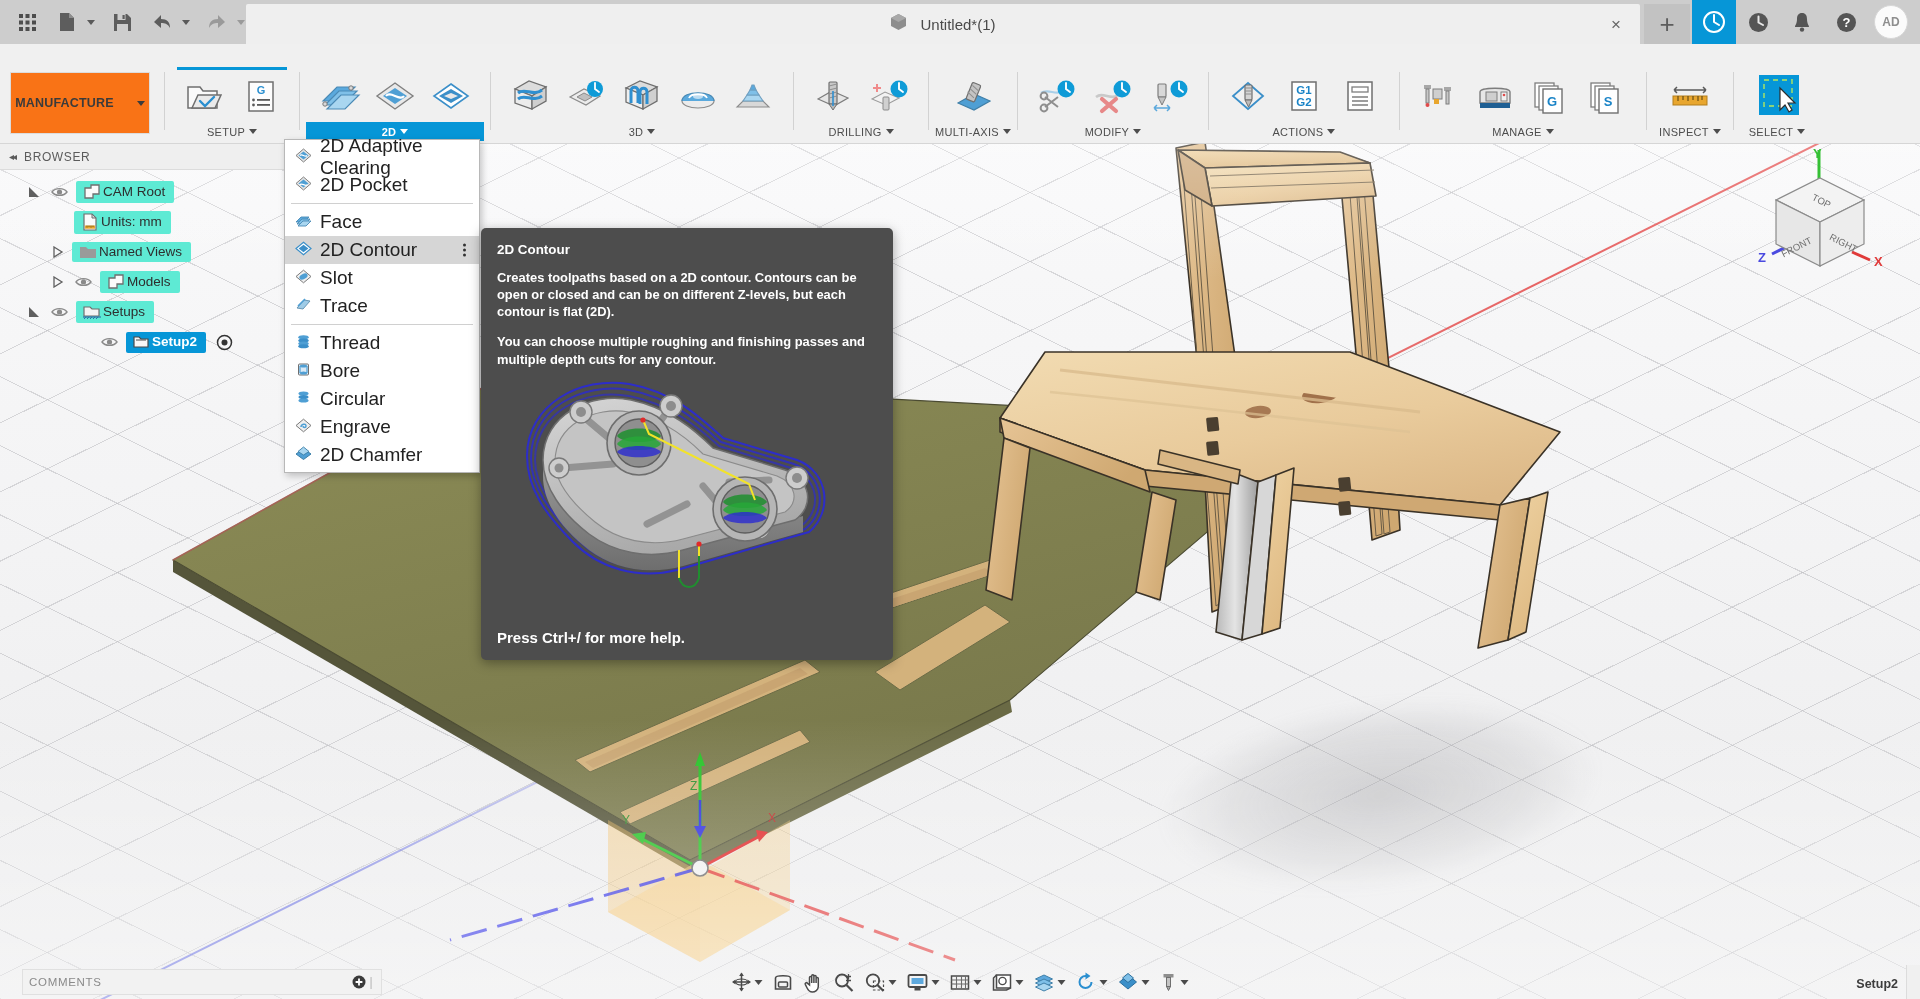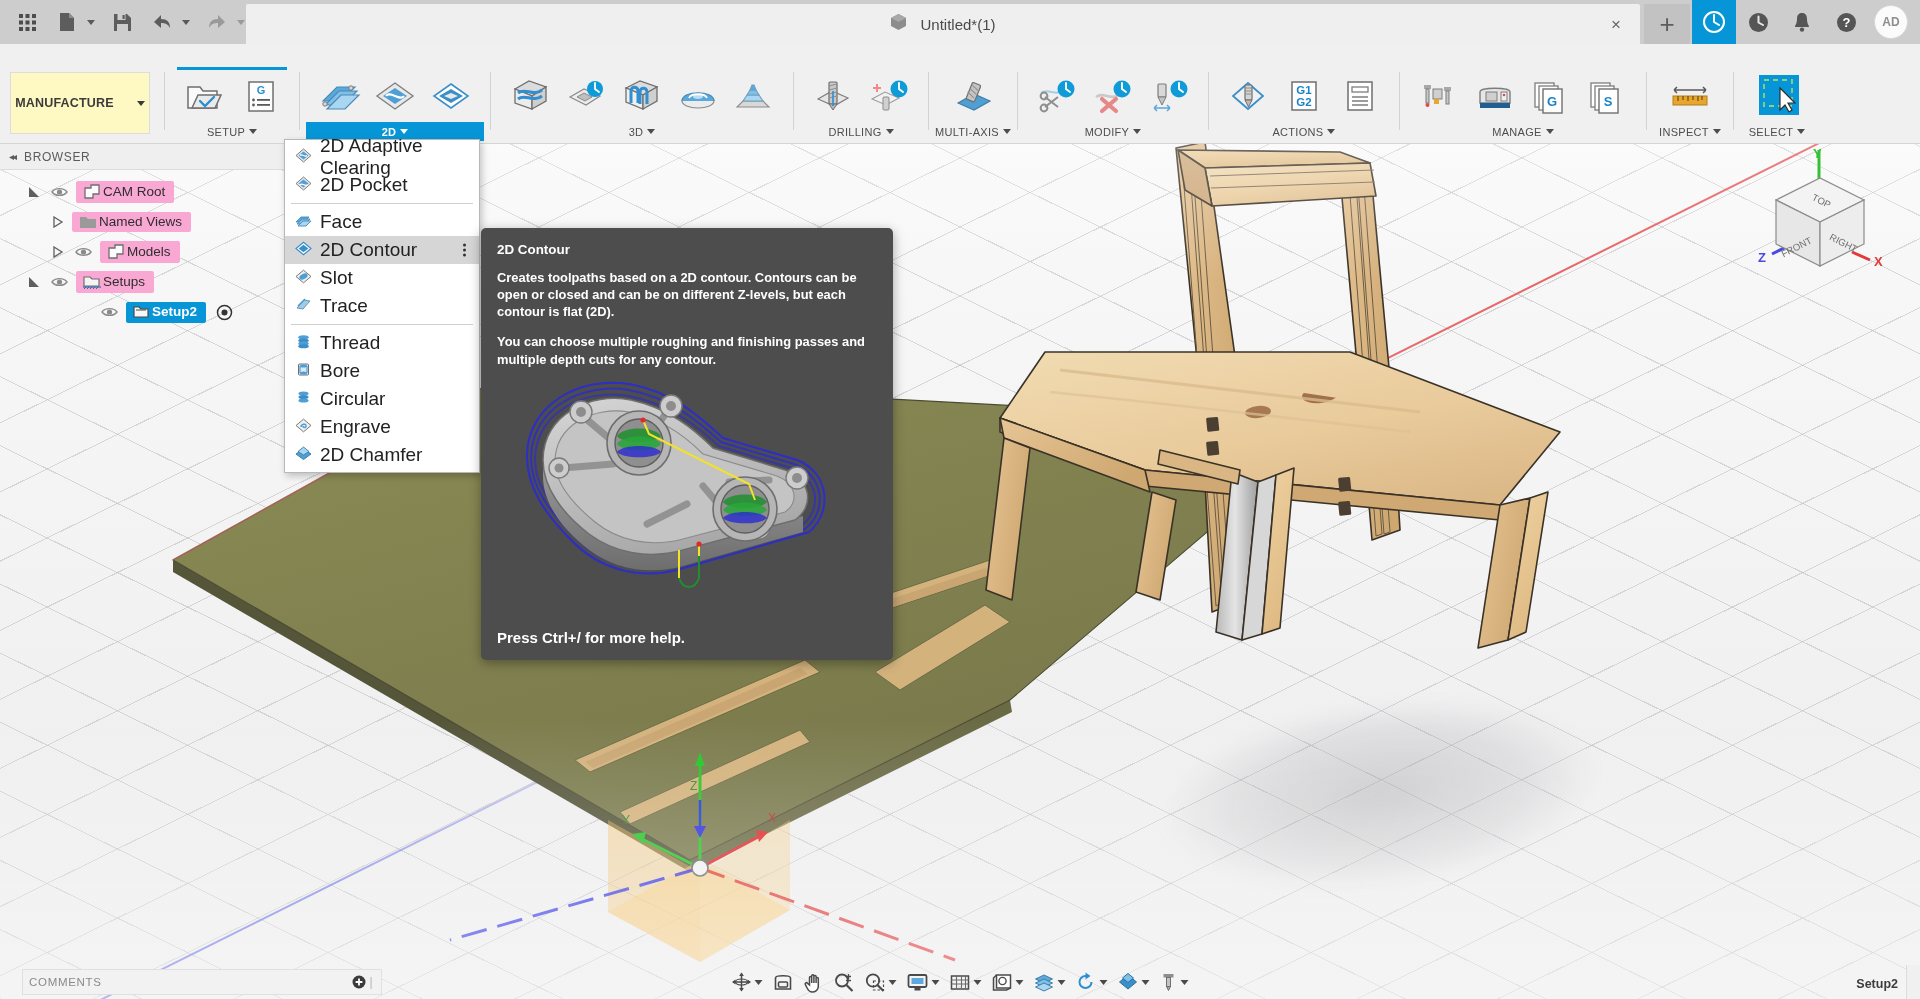--- a/index.html
+++ b/index.html
@@ -119,42 +119,42 @@
     height:19px; width:100%;
   }
   .rgroup .glabel.hl { background:#0696d7; color:#fff; font-weight:bold; }
   .caret-lbl { width:0;height:0;border-left:4px solid transparent;border-right:4px solid transparent;border-top:5px solid currentColor; }
   .rsep { width:1px; height:58px; background:#d2d2d2; margin:4px 6px 0 6px; align-self:flex-start; }
   .ritem { width:54px; height:52px; display:flex; align-items:center; justify-content:center; cursor:default; border-radius:2px; }
   .ritem.wide { width:62px; }
 
   .manufacture-box {
     width:140px; height:62px; margin:4px 8px 0 10px;
-    border:1px solid #dcdcdc; background:#fef9c3;
+    border:1px solid #dcdcdc; background:#f97316;
     display:flex;align-items:center;justify-content:center; gap:23px;
     font-size:12.5px; font-weight:bold; color:#3b3b3b; letter-spacing:.2px;
   }
   .setup-underline {
     position:absolute; left:6px; right:6px; top:-1px; height:3px; background:#0696d7;
   }
 
   
   #browser { position:absolute; left:0; top:144px; width:320px; z-index:30; }
   .browser-header {
     width:320px; height:26px; background:#efefef; border-bottom:1px solid #dcdcdc;
     display:flex; align-items:center; gap:9px; padding-left:9px;
   }
   .bh-title { font-size:12px; color:#5b5b5b; letter-spacing:.6px; }
   .collapse-ic { color:#5b5b5b; font-size:10px; letter-spacing:-2px; }
   .tree { padding-top:7px; }
   .trow {
     display:flex; align-items:center; height:30px; gap:6px; font-size:13.5px; color:#2e2e2e;
     cursor:default;
   }
-  .trow .tlabelbox { background:#f9a8d4; padding:2px 9px 3px 5px; border-radius:2px; display:flex; align-items:center; }
+  .trow .tlabelbox { background:#5eead4; padding:2px 9px 3px 5px; border-radius:2px; display:flex; align-items:center; }
   .trow.sel .tlabelbox { background:#0696d7; color:#ffffff; font-weight:bold; padding-left:4px; }
   .tri { width:16px; height:16px; display:flex; align-items:center; justify-content:center; }
   .eye { width:22px; display:flex; align-items:center; justify-content:center; }
   .tic { width:22px; display:flex; align-items:center; justify-content:center; }
   .tgt { width:24px; display:flex; align-items:center; justify-content:center; }
 
   
   #dropdown {
     position:absolute; left:284px; top:139px; width:196px;
     background:#ffffff; border:1px solid #b8b8b8;
@@ -806,20 +806,33 @@
         <span class="tlabelbox">
           <span class="tic">
             <svg width="18" height="17" viewBox="0 0 18 17">
               <path d="M2,5 H8 V2 H16 V11 H10 V15 H2 Z" fill="#fbfbfb" stroke="#6f6f6f" stroke-width="1.3"></path>
             </svg>
           </span>
           <span>CAM Root</span>
         </span>
       </div>
 
+      <div class="trow" style="padding-left:74px;">
+        <span class="tlabelbox">
+          <span class="tic">
+            <svg width="16" height="18" viewBox="0 0 16 18">
+              <path d="M2,1 H10 L14,5 V17 H2 Z" fill="#fbfbfb" stroke="#6f6f6f" stroke-width="1.2"></path>
+              <path d="M10,1 L14,5 H10 Z" fill="#d6d6d6" stroke="#6f6f6f" stroke-width="1"></path>
+              <rect x="3" y="12.5" width="10" height="3.2" fill="#e8a62e"></rect>
+              <path d="M5,12.5 V14.5 M7,12.5 V14 M9,12.5 V14.5 M11,12.5 V14" stroke="#6a4e12" stroke-width=".8"></path>
+            </svg>
+          </span>
+          <span>Units: mm</span>
+        </span>
+      </div>
 
       <div class="trow" style="padding-left:50px;">
         <span class="tri">
           <svg width="12" height="12" viewBox="0 0 12 12">
             <polygon points="2,1 10,6 2,11" fill="none" stroke="#5f5f5f" stroke-width="1.3"></polygon>
           </svg>
         </span>
         <span class="tlabelbox">
           <span class="tic">
             <svg width="18" height="15" viewBox="0 0 18 15">

